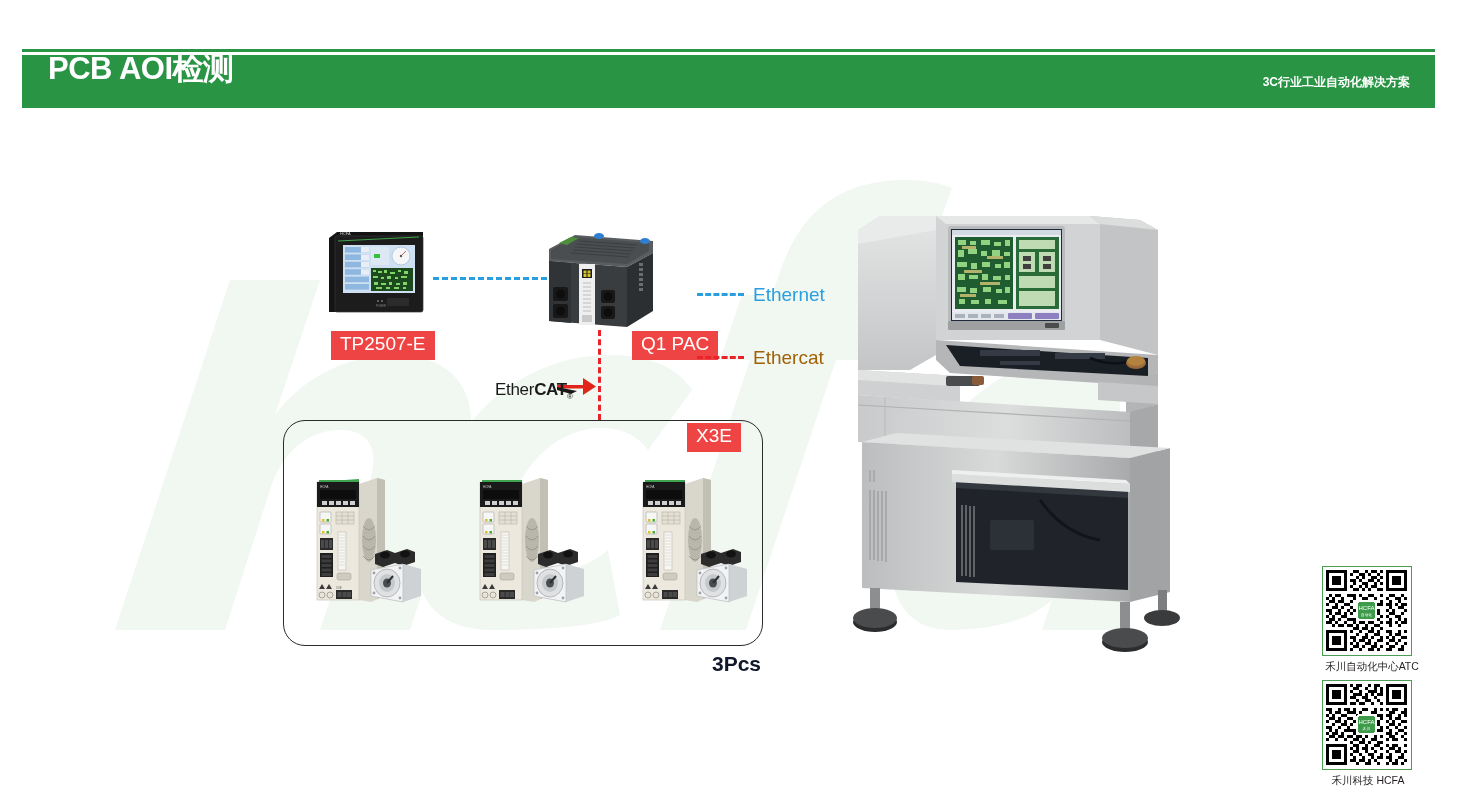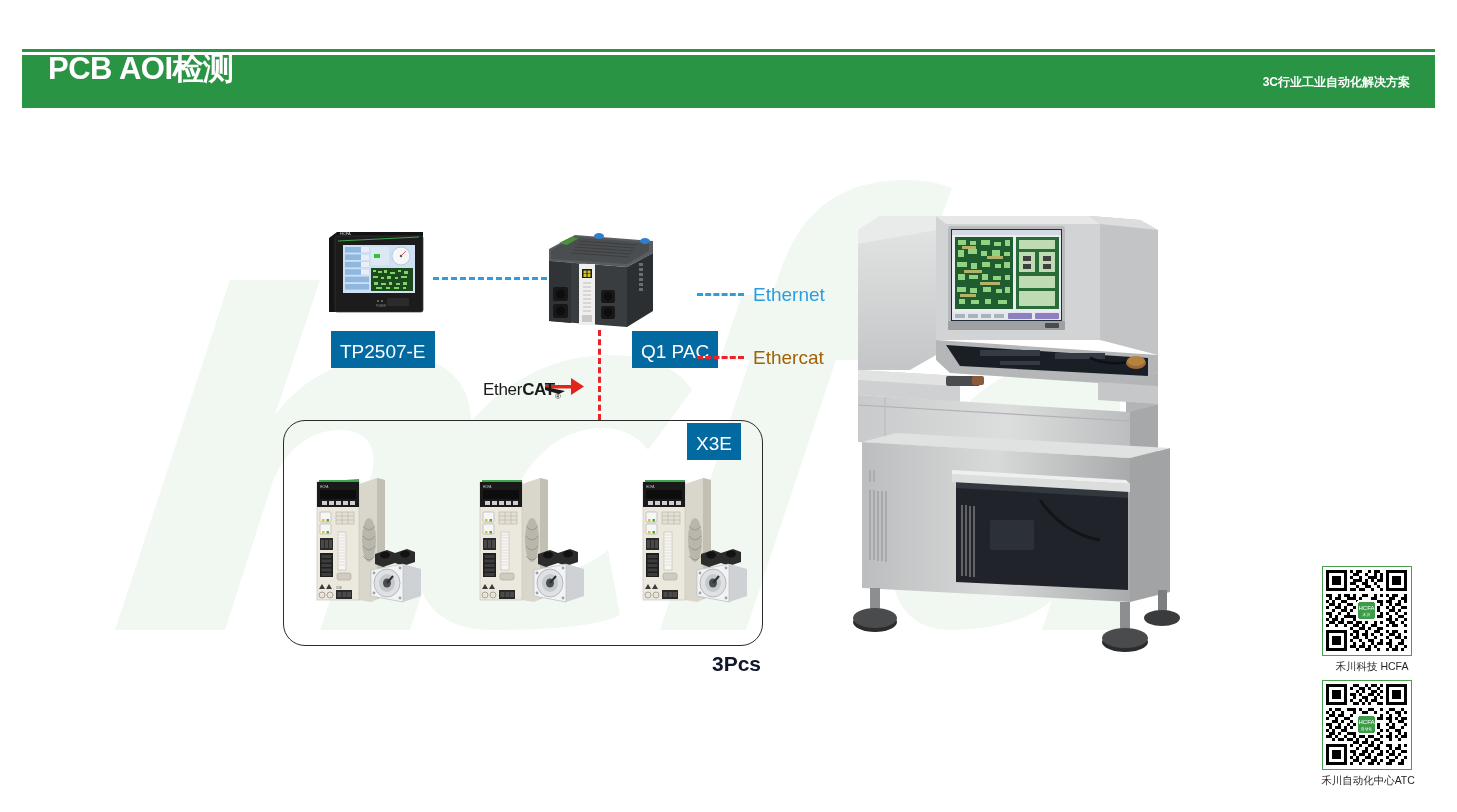--- a/index.html
+++ b/index.html
@@ -22,41 +22,41 @@
     line-height:42px;white-space:nowrap;
   }
   #header-subtitle{
     position:absolute;right:47px;top:68px;
     font-size:12px;font-weight:bold;color:#ffffff;
     line-height:28px;white-space:nowrap;
   }
 
   
   .badge{
-    position:absolute;background:#0369a1;color:#ffffff;
-    font-size:19px;line-height:26px;padding:8px 9px 3px 9px;
+    position:absolute;background:#ef4444;color:#ffffff;
+    font-size:19px;line-height:26px;padding:0 9px 3px 9px;
     white-space:nowrap;
   }
 
   
   .dash-h{position:absolute;height:0;border-top:3px dashed #2a9fe0;}
   .dash-v-red{position:absolute;width:0;border-left:3px dashed #e8232a;}
 
   
   #legend{position:absolute;left:697px;top:244px;}
   .legend-row{display:flex;align-items:center;height:25px;margin-top:38px;}
   .legend-swatch{width:47px;height:0;margin-right:9px;}
   .legend-swatch.eth{border-top:3px dashed #2a9fe0;}
   .legend-swatch.ecat{border-top:3px dashed #e8232a;}
   .legend-label{font-size:19px;line-height:23px;white-space:nowrap;}
   .legend-label.eth{color:#2a9fe0;}
   .legend-label.ecat{color:#a16207;}
 
   
-  #ethercat-logo{position:absolute;left:483px;top:374px;width:102px;height:26px;}
+  #ethercat-logo{position:absolute;left:495px;top:374px;width:102px;height:26px;}
   #ethercat-logo .txt{
     position:absolute;left:0;top:6px;font-size:17px;line-height:19px;
     color:#1a1a1a;letter-spacing:-0.3px;white-space:nowrap;
   }
   #ethercat-logo .txt b{font-weight:bold;}
   #ethercat-logo .txt sub{font-size:8px;}
 
   
   #x3e-box{
     position:absolute;left:283px;top:420px;width:478px;height:224px;
@@ -736,217 +736,20 @@
     <ellipse cx="35" cy="428" rx="22" ry="10" fill="#4a4b4c"></ellipse>
     <rect x="280" y="412" width="10" height="34" fill="#8d8e8f"></rect>
     <ellipse cx="285" cy="452" rx="23" ry="10" fill="#2b2c2d"></ellipse>
     <ellipse cx="285" cy="448" rx="23" ry="10" fill="#4a4b4c"></ellipse>
     <rect x="318" y="400" width="9" height="24" fill="#7d7e7f"></rect>
     <ellipse cx="322" cy="428" rx="18" ry="8" fill="#3a3b3c"></ellipse>
   </svg>
 </div>
 
 <div id="qr-block">
-
-  <div class="qr-item">
-    <div class="qr-frame">
-      <svg width="87" height="87" viewBox="0 0 29 29" shape-rendering="crispEdges">
-        <rect width="29" height="29" fill="#ffffff"></rect>
-        <g fill="#000000">
-          <path d="M1 1h7v7h-7z"></path>
-            <path d="M2 2h5v5h-5z" fill="#fff"></path>
-            <path d="M3 3h3v3h-3z"></path>
-          <path d="M21 1h7v7h-7z"></path>
-            <path d="M22 2h5v5h-5z" fill="#fff"></path>
-            <path d="M23 3h3v3h-3z"></path>
-          <path d="M1 21h7v7h-7z"></path>
-            <path d="M2 22h5v5h-5z" fill="#fff"></path>
-            <path d="M3 23h3v3h-3z"></path>
-          <rect x="9" y="1" width="1" height="1"></rect>
-            <rect x="11" y="1" width="2" height="1"></rect>
-          <rect x="15" y="1" width="1" height="1"></rect>
-            <rect x="17" y="1" width="2" height="1"></rect>
-          <rect x="10" y="2" width="2" height="1"></rect>
-            <rect x="14" y="2" width="1" height="1"></rect>
-          <rect x="17" y="2" width="1" height="1"></rect>
-            <rect x="19" y="2" width="1" height="1"></rect>
-          <rect x="9" y="3" width="1" height="1"></rect>
-            <rect x="12" y="3" width="1" height="1"></rect>
-          <rect x="15" y="3" width="3" height="1"></rect>
-            <rect x="19" y="3" width="1" height="1"></rect>
-          <rect x="10" y="4" width="3" height="1"></rect>
-            <rect x="14" y="4" width="1" height="1"></rect>
-          <rect x="16" y="4" width="1" height="1"></rect>
-            <rect x="18" y="4" width="2" height="1"></rect>
-          <rect x="9" y="5" width="2" height="1"></rect>
-            <rect x="13" y="5" width="2" height="1"></rect>
-          <rect x="17" y="5" width="1" height="1"></rect>
-          <rect x="11" y="6" width="1" height="1"></rect>
-            <rect x="14" y="6" width="2" height="1"></rect>
-          <rect x="18" y="6" width="1" height="1"></rect>
-          <rect x="9" y="7" width="2" height="1"></rect>
-            <rect x="12" y="7" width="2" height="1"></rect>
-          <rect x="16" y="7" width="1" height="1"></rect>
-            <rect x="19" y="7" width="1" height="1"></rect>
-          <rect x="1" y="9" width="2" height="1"></rect>
-            <rect x="5" y="9" width="1" height="1"></rect>
-          <rect x="7" y="9" width="2" height="1"></rect>
-            <rect x="21" y="9" width="1" height="1"></rect>
-          <rect x="23" y="9" width="2" height="1"></rect>
-            <rect x="27" y="9" width="1" height="1"></rect>
-          <rect x="2" y="10" width="1" height="1"></rect>
-            <rect x="4" y="10" width="2" height="1"></rect>
-          <rect x="8" y="10" width="1" height="1"></rect>
-            <rect x="22" y="10" width="2" height="1"></rect>
-          <rect x="26" y="10" width="2" height="1"></rect>
-          <rect x="1" y="11" width="1" height="1"></rect>
-            <rect x="3" y="11" width="1" height="1"></rect>
-          <rect x="6" y="11" width="2" height="1"></rect>
-            <rect x="21" y="11" width="2" height="1"></rect>
-          <rect x="25" y="11" width="1" height="1"></rect>
-            <rect x="27" y="11" width="1" height="1"></rect>
-          <rect x="2" y="12" width="2" height="1"></rect>
-            <rect x="5" y="12" width="1" height="1"></rect>
-          <rect x="8" y="12" width="1" height="1"></rect>
-            <rect x="22" y="12" width="1" height="1"></rect>
-          <rect x="24" y="12" width="2" height="1"></rect>
-          <rect x="1" y="13" width="1" height="1"></rect>
-            <rect x="4" y="13" width="2" height="1"></rect>
-          <rect x="7" y="13" width="1" height="1"></rect>
-            <rect x="21" y="13" width="1" height="1"></rect>
-          <rect x="23" y="13" width="1" height="1"></rect>
-            <rect x="26" y="13" width="2" height="1"></rect>
-          <rect x="3" y="14" width="1" height="1"></rect>
-            <rect x="6" y="14" width="2" height="1"></rect>
-          <rect x="22" y="14" width="2" height="1"></rect>
-            <rect x="25" y="14" width="1" height="1"></rect>
-          <rect x="1" y="15" width="2" height="1"></rect>
-            <rect x="5" y="15" width="1" height="1"></rect>
-          <rect x="8" y="15" width="1" height="1"></rect>
-            <rect x="21" y="15" width="1" height="1"></rect>
-          <rect x="24" y="15" width="1" height="1"></rect>
-            <rect x="27" y="15" width="1" height="1"></rect>
-          <rect x="2" y="16" width="1" height="1"></rect>
-            <rect x="4" y="16" width="1" height="1"></rect>
-          <rect x="7" y="16" width="2" height="1"></rect>
-            <rect x="22" y="16" width="1" height="1"></rect>
-          <rect x="25" y="16" width="2" height="1"></rect>
-          <rect x="1" y="17" width="1" height="1"></rect>
-            <rect x="3" y="17" width="2" height="1"></rect>
-          <rect x="6" y="17" width="1" height="1"></rect>
-            <rect x="21" y="17" width="2" height="1"></rect>
-          <rect x="24" y="17" width="1" height="1"></rect>
-            <rect x="27" y="17" width="1" height="1"></rect>
-          <rect x="2" y="18" width="2" height="1"></rect>
-            <rect x="5" y="18" width="2" height="1"></rect>
-          <rect x="8" y="18" width="1" height="1"></rect>
-            <rect x="22" y="18" width="2" height="1"></rect>
-          <rect x="26" y="18" width="1" height="1"></rect>
-          <rect x="1" y="19" width="1" height="1"></rect>
-            <rect x="4" y="19" width="1" height="1"></rect>
-          <rect x="7" y="19" width="1" height="1"></rect>
-            <rect x="21" y="19" width="1" height="1"></rect>
-          <rect x="23" y="19" width="2" height="1"></rect>
-            <rect x="27" y="19" width="1" height="1"></rect>
-          <rect x="10" y="9" width="1" height="1"></rect>
-            <rect x="13" y="9" width="2" height="1"></rect>
-          <rect x="17" y="9" width="1" height="1"></rect>
-            <rect x="19" y="9" width="1" height="1"></rect>
-          <rect x="9" y="10" width="2" height="1"></rect>
-            <rect x="12" y="10" width="1" height="1"></rect>
-          <rect x="16" y="10" width="2" height="1"></rect>
-          <rect x="11" y="11" width="2" height="1"></rect>
-            <rect x="15" y="11" width="1" height="1"></rect>
-          <rect x="18" y="11" width="2" height="1"></rect>
-          <rect x="9" y="12" width="1" height="1"></rect>
-            <rect x="13" y="12" width="1" height="1"></rect>
-          <rect x="16" y="12" width="1" height="1"></rect>
-            <rect x="19" y="12" width="1" height="1"></rect>
-          <rect x="10" y="13" width="2" height="1"></rect>
-            <rect x="14" y="13" width="2" height="1"></rect>
-          <rect x="18" y="13" width="1" height="1"></rect>
-          <rect x="9" y="14" width="1" height="1"></rect>
-            <rect x="12" y="14" width="1" height="1"></rect>
-          <rect x="17" y="14" width="2" height="1"></rect>
-          <rect x="11" y="15" width="1" height="1"></rect>
-            <rect x="14" y="15" width="1" height="1"></rect>
-          <rect x="16" y="15" width="1" height="1"></rect>
-            <rect x="19" y="15" width="1" height="1"></rect>
-          <rect x="9" y="16" width="2" height="1"></rect>
-            <rect x="13" y="16" width="2" height="1"></rect>
-          <rect x="18" y="16" width="2" height="1"></rect>
-          <rect x="10" y="17" width="1" height="1"></rect>
-            <rect x="12" y="17" width="1" height="1"></rect>
-          <rect x="15" y="17" width="2" height="1"></rect>
-          <rect x="9" y="18" width="1" height="1"></rect>
-            <rect x="11" y="18" width="2" height="1"></rect>
-          <rect x="14" y="18" width="1" height="1"></rect>
-            <rect x="17" y="18" width="1" height="1"></rect>
-          <rect x="19" y="18" width="1" height="1"></rect>
-          <rect x="10" y="19" width="2" height="1"></rect>
-            <rect x="13" y="19" width="1" height="1"></rect>
-          <rect x="16" y="19" width="2" height="1"></rect>
-          <rect x="9" y="20" width="1" height="1"></rect>
-            <rect x="12" y="20" width="2" height="1"></rect>
-          <rect x="15" y="20" width="1" height="1"></rect>
-            <rect x="18" y="20" width="2" height="1"></rect>
-          <rect x="10" y="21" width="2" height="1"></rect>
-            <rect x="14" y="21" width="1" height="1"></rect>
-          <rect x="17" y="21" width="2" height="1"></rect>
-          <rect x="21" y="21" width="1" height="1"></rect>
-            <rect x="23" y="21" width="2" height="1"></rect>
-          <rect x="27" y="21" width="1" height="1"></rect>
-          <rect x="9" y="22" width="1" height="1"></rect>
-            <rect x="11" y="22" width="1" height="1"></rect>
-          <rect x="13" y="22" width="2" height="1"></rect>
-            <rect x="16" y="22" width="1" height="1"></rect>
-          <rect x="19" y="22" width="1" height="1"></rect>
-          <rect x="22" y="22" width="2" height="1"></rect>
-            <rect x="25" y="22" width="1" height="1"></rect>
-          <rect x="10" y="23" width="2" height="1"></rect>
-            <rect x="14" y="23" width="1" height="1"></rect>
-          <rect x="17" y="23" width="1" height="1"></rect>
-          <rect x="21" y="23" width="1" height="1"></rect>
-            <rect x="24" y="23" width="2" height="1"></rect>
-          <rect x="27" y="23" width="1" height="1"></rect>
-          <rect x="9" y="24" width="1" height="1"></rect>
-            <rect x="12" y="24" width="1" height="1"></rect>
-          <rect x="15" y="24" width="2" height="1"></rect>
-            <rect x="19" y="24" width="1" height="1"></rect>
-          <rect x="22" y="24" width="1" height="1"></rect>
-            <rect x="26" y="24" width="1" height="1"></rect>
-          <rect x="10" y="25" width="1" height="1"></rect>
-            <rect x="13" y="25" width="1" height="1"></rect>
-          <rect x="16" y="25" width="1" height="1"></rect>
-            <rect x="18" y="25" width="2" height="1"></rect>
-          <rect x="21" y="25" width="2" height="1"></rect>
-            <rect x="25" y="25" width="2" height="1"></rect>
-          <rect x="9" y="26" width="2" height="1"></rect>
-            <rect x="12" y="26" width="2" height="1"></rect>
-          <rect x="15" y="26" width="1" height="1"></rect>
-            <rect x="17" y="26" width="1" height="1"></rect>
-          <rect x="22" y="26" width="1" height="1"></rect>
-            <rect x="24" y="26" width="1" height="1"></rect>
-          <rect x="27" y="26" width="1" height="1"></rect>
-          <rect x="11" y="27" width="1" height="1"></rect>
-            <rect x="14" y="27" width="2" height="1"></rect>
-          <rect x="18" y="27" width="1" height="1"></rect>
-          <rect x="21" y="27" width="1" height="1"></rect>
-            <rect x="23" y="27" width="2" height="1"></rect>
-          <rect x="26" y="27" width="1" height="1"></rect>
-        </g>
-
-        <rect x="11" y="11" width="7" height="7" rx="1.2" fill="#ffffff"></rect>
-        <rect x="11.6" y="11.6" width="5.8" height="5.8" rx="1" fill="#3d9b4a"></rect>
-        <text x="14.5" y="14.2" font-family="Liberation Sans, sans-serif" font-size="2" fill="#ffffff" text-anchor="middle">HCFA</text>
-        <text x="14.5" y="16.4" font-family="Liberation Sans, sans-serif" font-size="1.3" fill="#ffffff" text-anchor="middle">禾川</text>
-      </svg>
-    </div>
-    <div class="qr-caption">禾川科技 HCFA</div>
-  </div>
 
   <div class="qr-item">
     <div class="qr-frame">
       <svg width="87" height="87" viewBox="0 0 29 29" shape-rendering="crispEdges">
         <rect width="29" height="29" fill="#ffffff"></rect>
         <g fill="#000000">
           <path d="M1 1h7v7h-7z"></path>
             <path d="M2 2h5v5h-5z" fill="#fff"></path>
             <path d="M3 3h3v3h-3z"></path>
           <path d="M21 1h7v7h-7z"></path>
@@ -1130,13 +933,210 @@
         </g>
         <rect x="11" y="11" width="7" height="7" rx="1.2" fill="#ffffff"></rect>
         <rect x="11.6" y="11.6" width="5.8" height="5.8" rx="1" fill="#3d9b4a"></rect>
         <text x="14.5" y="14.2" font-family="Liberation Sans, sans-serif" font-size="2" fill="#ffffff" text-anchor="middle">HCFA</text>
         <text x="14.5" y="16.4" font-family="Liberation Sans, sans-serif" font-size="1.2" fill="#ffffff" text-anchor="middle">自动化</text>
       </svg>
     </div>
     <div class="qr-caption">禾川自动化中心ATC</div>
   </div>
 
+  <div class="qr-item">
+    <div class="qr-frame">
+      <svg width="87" height="87" viewBox="0 0 29 29" shape-rendering="crispEdges">
+        <rect width="29" height="29" fill="#ffffff"></rect>
+        <g fill="#000000">
+          <path d="M1 1h7v7h-7z"></path>
+            <path d="M2 2h5v5h-5z" fill="#fff"></path>
+            <path d="M3 3h3v3h-3z"></path>
+          <path d="M21 1h7v7h-7z"></path>
+            <path d="M22 2h5v5h-5z" fill="#fff"></path>
+            <path d="M23 3h3v3h-3z"></path>
+          <path d="M1 21h7v7h-7z"></path>
+            <path d="M2 22h5v5h-5z" fill="#fff"></path>
+            <path d="M3 23h3v3h-3z"></path>
+          <rect x="9" y="1" width="1" height="1"></rect>
+            <rect x="11" y="1" width="2" height="1"></rect>
+          <rect x="15" y="1" width="1" height="1"></rect>
+            <rect x="17" y="1" width="2" height="1"></rect>
+          <rect x="10" y="2" width="2" height="1"></rect>
+            <rect x="14" y="2" width="1" height="1"></rect>
+          <rect x="17" y="2" width="1" height="1"></rect>
+            <rect x="19" y="2" width="1" height="1"></rect>
+          <rect x="9" y="3" width="1" height="1"></rect>
+            <rect x="12" y="3" width="1" height="1"></rect>
+          <rect x="15" y="3" width="3" height="1"></rect>
+            <rect x="19" y="3" width="1" height="1"></rect>
+          <rect x="10" y="4" width="3" height="1"></rect>
+            <rect x="14" y="4" width="1" height="1"></rect>
+          <rect x="16" y="4" width="1" height="1"></rect>
+            <rect x="18" y="4" width="2" height="1"></rect>
+          <rect x="9" y="5" width="2" height="1"></rect>
+            <rect x="13" y="5" width="2" height="1"></rect>
+          <rect x="17" y="5" width="1" height="1"></rect>
+          <rect x="11" y="6" width="1" height="1"></rect>
+            <rect x="14" y="6" width="2" height="1"></rect>
+          <rect x="18" y="6" width="1" height="1"></rect>
+          <rect x="9" y="7" width="2" height="1"></rect>
+            <rect x="12" y="7" width="2" height="1"></rect>
+          <rect x="16" y="7" width="1" height="1"></rect>
+            <rect x="19" y="7" width="1" height="1"></rect>
+          <rect x="1" y="9" width="2" height="1"></rect>
+            <rect x="5" y="9" width="1" height="1"></rect>
+          <rect x="7" y="9" width="2" height="1"></rect>
+            <rect x="21" y="9" width="1" height="1"></rect>
+          <rect x="23" y="9" width="2" height="1"></rect>
+            <rect x="27" y="9" width="1" height="1"></rect>
+          <rect x="2" y="10" width="1" height="1"></rect>
+            <rect x="4" y="10" width="2" height="1"></rect>
+          <rect x="8" y="10" width="1" height="1"></rect>
+            <rect x="22" y="10" width="2" height="1"></rect>
+          <rect x="26" y="10" width="2" height="1"></rect>
+          <rect x="1" y="11" width="1" height="1"></rect>
+            <rect x="3" y="11" width="1" height="1"></rect>
+          <rect x="6" y="11" width="2" height="1"></rect>
+            <rect x="21" y="11" width="2" height="1"></rect>
+          <rect x="25" y="11" width="1" height="1"></rect>
+            <rect x="27" y="11" width="1" height="1"></rect>
+          <rect x="2" y="12" width="2" height="1"></rect>
+            <rect x="5" y="12" width="1" height="1"></rect>
+          <rect x="8" y="12" width="1" height="1"></rect>
+            <rect x="22" y="12" width="1" height="1"></rect>
+          <rect x="24" y="12" width="2" height="1"></rect>
+          <rect x="1" y="13" width="1" height="1"></rect>
+            <rect x="4" y="13" width="2" height="1"></rect>
+          <rect x="7" y="13" width="1" height="1"></rect>
+            <rect x="21" y="13" width="1" height="1"></rect>
+          <rect x="23" y="13" width="1" height="1"></rect>
+            <rect x="26" y="13" width="2" height="1"></rect>
+          <rect x="3" y="14" width="1" height="1"></rect>
+            <rect x="6" y="14" width="2" height="1"></rect>
+          <rect x="22" y="14" width="2" height="1"></rect>
+            <rect x="25" y="14" width="1" height="1"></rect>
+          <rect x="1" y="15" width="2" height="1"></rect>
+            <rect x="5" y="15" width="1" height="1"></rect>
+          <rect x="8" y="15" width="1" height="1"></rect>
+            <rect x="21" y="15" width="1" height="1"></rect>
+          <rect x="24" y="15" width="1" height="1"></rect>
+            <rect x="27" y="15" width="1" height="1"></rect>
+          <rect x="2" y="16" width="1" height="1"></rect>
+            <rect x="4" y="16" width="1" height="1"></rect>
+          <rect x="7" y="16" width="2" height="1"></rect>
+            <rect x="22" y="16" width="1" height="1"></rect>
+          <rect x="25" y="16" width="2" height="1"></rect>
+          <rect x="1" y="17" width="1" height="1"></rect>
+            <rect x="3" y="17" width="2" height="1"></rect>
+          <rect x="6" y="17" width="1" height="1"></rect>
+            <rect x="21" y="17" width="2" height="1"></rect>
+          <rect x="24" y="17" width="1" height="1"></rect>
+            <rect x="27" y="17" width="1" height="1"></rect>
+          <rect x="2" y="18" width="2" height="1"></rect>
+            <rect x="5" y="18" width="2" height="1"></rect>
+          <rect x="8" y="18" width="1" height="1"></rect>
+            <rect x="22" y="18" width="2" height="1"></rect>
+          <rect x="26" y="18" width="1" height="1"></rect>
+          <rect x="1" y="19" width="1" height="1"></rect>
+            <rect x="4" y="19" width="1" height="1"></rect>
+          <rect x="7" y="19" width="1" height="1"></rect>
+            <rect x="21" y="19" width="1" height="1"></rect>
+          <rect x="23" y="19" width="2" height="1"></rect>
+            <rect x="27" y="19" width="1" height="1"></rect>
+          <rect x="10" y="9" width="1" height="1"></rect>
+            <rect x="13" y="9" width="2" height="1"></rect>
+          <rect x="17" y="9" width="1" height="1"></rect>
+            <rect x="19" y="9" width="1" height="1"></rect>
+          <rect x="9" y="10" width="2" height="1"></rect>
+            <rect x="12" y="10" width="1" height="1"></rect>
+          <rect x="16" y="10" width="2" height="1"></rect>
+          <rect x="11" y="11" width="2" height="1"></rect>
+            <rect x="15" y="11" width="1" height="1"></rect>
+          <rect x="18" y="11" width="2" height="1"></rect>
+          <rect x="9" y="12" width="1" height="1"></rect>
+            <rect x="13" y="12" width="1" height="1"></rect>
+          <rect x="16" y="12" width="1" height="1"></rect>
+            <rect x="19" y="12" width="1" height="1"></rect>
+          <rect x="10" y="13" width="2" height="1"></rect>
+            <rect x="14" y="13" width="2" height="1"></rect>
+          <rect x="18" y="13" width="1" height="1"></rect>
+          <rect x="9" y="14" width="1" height="1"></rect>
+            <rect x="12" y="14" width="1" height="1"></rect>
+          <rect x="17" y="14" width="2" height="1"></rect>
+          <rect x="11" y="15" width="1" height="1"></rect>
+            <rect x="14" y="15" width="1" height="1"></rect>
+          <rect x="16" y="15" width="1" height="1"></rect>
+            <rect x="19" y="15" width="1" height="1"></rect>
+          <rect x="9" y="16" width="2" height="1"></rect>
+            <rect x="13" y="16" width="2" height="1"></rect>
+          <rect x="18" y="16" width="2" height="1"></rect>
+          <rect x="10" y="17" width="1" height="1"></rect>
+            <rect x="12" y="17" width="1" height="1"></rect>
+          <rect x="15" y="17" width="2" height="1"></rect>
+          <rect x="9" y="18" width="1" height="1"></rect>
+            <rect x="11" y="18" width="2" height="1"></rect>
+          <rect x="14" y="18" width="1" height="1"></rect>
+            <rect x="17" y="18" width="1" height="1"></rect>
+          <rect x="19" y="18" width="1" height="1"></rect>
+          <rect x="10" y="19" width="2" height="1"></rect>
+            <rect x="13" y="19" width="1" height="1"></rect>
+          <rect x="16" y="19" width="2" height="1"></rect>
+          <rect x="9" y="20" width="1" height="1"></rect>
+            <rect x="12" y="20" width="2" height="1"></rect>
+          <rect x="15" y="20" width="1" height="1"></rect>
+            <rect x="18" y="20" width="2" height="1"></rect>
+          <rect x="10" y="21" width="2" height="1"></rect>
+            <rect x="14" y="21" width="1" height="1"></rect>
+          <rect x="17" y="21" width="2" height="1"></rect>
+          <rect x="21" y="21" width="1" height="1"></rect>
+            <rect x="23" y="21" width="2" height="1"></rect>
+          <rect x="27" y="21" width="1" height="1"></rect>
+          <rect x="9" y="22" width="1" height="1"></rect>
+            <rect x="11" y="22" width="1" height="1"></rect>
+          <rect x="13" y="22" width="2" height="1"></rect>
+            <rect x="16" y="22" width="1" height="1"></rect>
+          <rect x="19" y="22" width="1" height="1"></rect>
+          <rect x="22" y="22" width="2" height="1"></rect>
+            <rect x="25" y="22" width="1" height="1"></rect>
+          <rect x="10" y="23" width="2" height="1"></rect>
+            <rect x="14" y="23" width="1" height="1"></rect>
+          <rect x="17" y="23" width="1" height="1"></rect>
+          <rect x="21" y="23" width="1" height="1"></rect>
+            <rect x="24" y="23" width="2" height="1"></rect>
+          <rect x="27" y="23" width="1" height="1"></rect>
+          <rect x="9" y="24" width="1" height="1"></rect>
+            <rect x="12" y="24" width="1" height="1"></rect>
+          <rect x="15" y="24" width="2" height="1"></rect>
+            <rect x="19" y="24" width="1" height="1"></rect>
+          <rect x="22" y="24" width="1" height="1"></rect>
+            <rect x="26" y="24" width="1" height="1"></rect>
+          <rect x="10" y="25" width="1" height="1"></rect>
+            <rect x="13" y="25" width="1" height="1"></rect>
+          <rect x="16" y="25" width="1" height="1"></rect>
+            <rect x="18" y="25" width="2" height="1"></rect>
+          <rect x="21" y="25" width="2" height="1"></rect>
+            <rect x="25" y="25" width="2" height="1"></rect>
+          <rect x="9" y="26" width="2" height="1"></rect>
+            <rect x="12" y="26" width="2" height="1"></rect>
+          <rect x="15" y="26" width="1" height="1"></rect>
+            <rect x="17" y="26" width="1" height="1"></rect>
+          <rect x="22" y="26" width="1" height="1"></rect>
+            <rect x="24" y="26" width="1" height="1"></rect>
+          <rect x="27" y="26" width="1" height="1"></rect>
+          <rect x="11" y="27" width="1" height="1"></rect>
+            <rect x="14" y="27" width="2" height="1"></rect>
+          <rect x="18" y="27" width="1" height="1"></rect>
+          <rect x="21" y="27" width="1" height="1"></rect>
+            <rect x="23" y="27" width="2" height="1"></rect>
+          <rect x="26" y="27" width="1" height="1"></rect>
+        </g>
+
+        <rect x="11" y="11" width="7" height="7" rx="1.2" fill="#ffffff"></rect>
+        <rect x="11.6" y="11.6" width="5.8" height="5.8" rx="1" fill="#3d9b4a"></rect>
+        <text x="14.5" y="14.2" font-family="Liberation Sans, sans-serif" font-size="2" fill="#ffffff" text-anchor="middle">HCFA</text>
+        <text x="14.5" y="16.4" font-family="Liberation Sans, sans-serif" font-size="1.3" fill="#ffffff" text-anchor="middle">禾川</text>
+      </svg>
+    </div>
+    <div class="qr-caption">禾川科技 HCFA</div>
+  </div>
+
 </div>
 
 </body></html>

